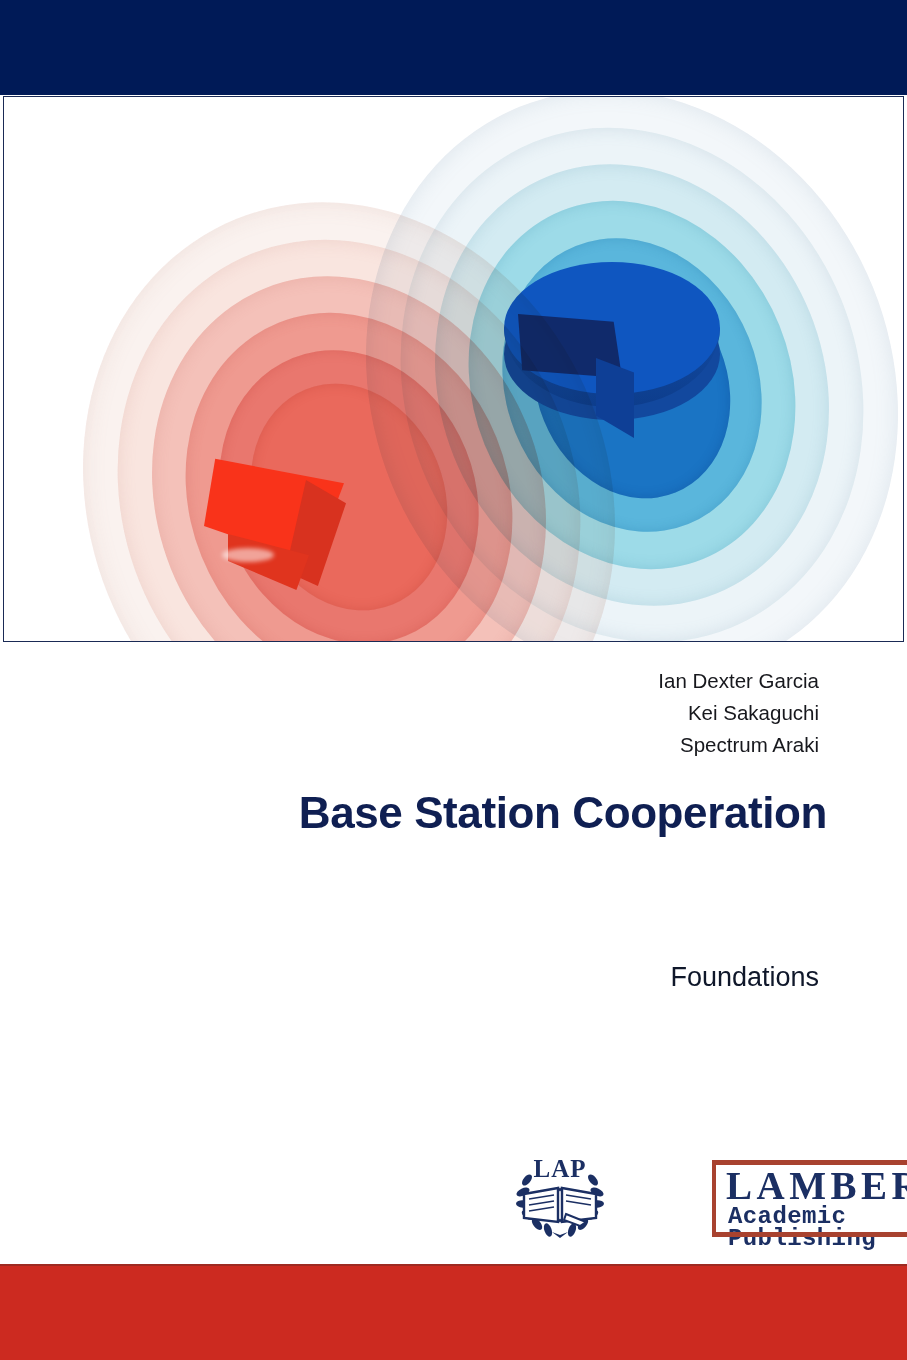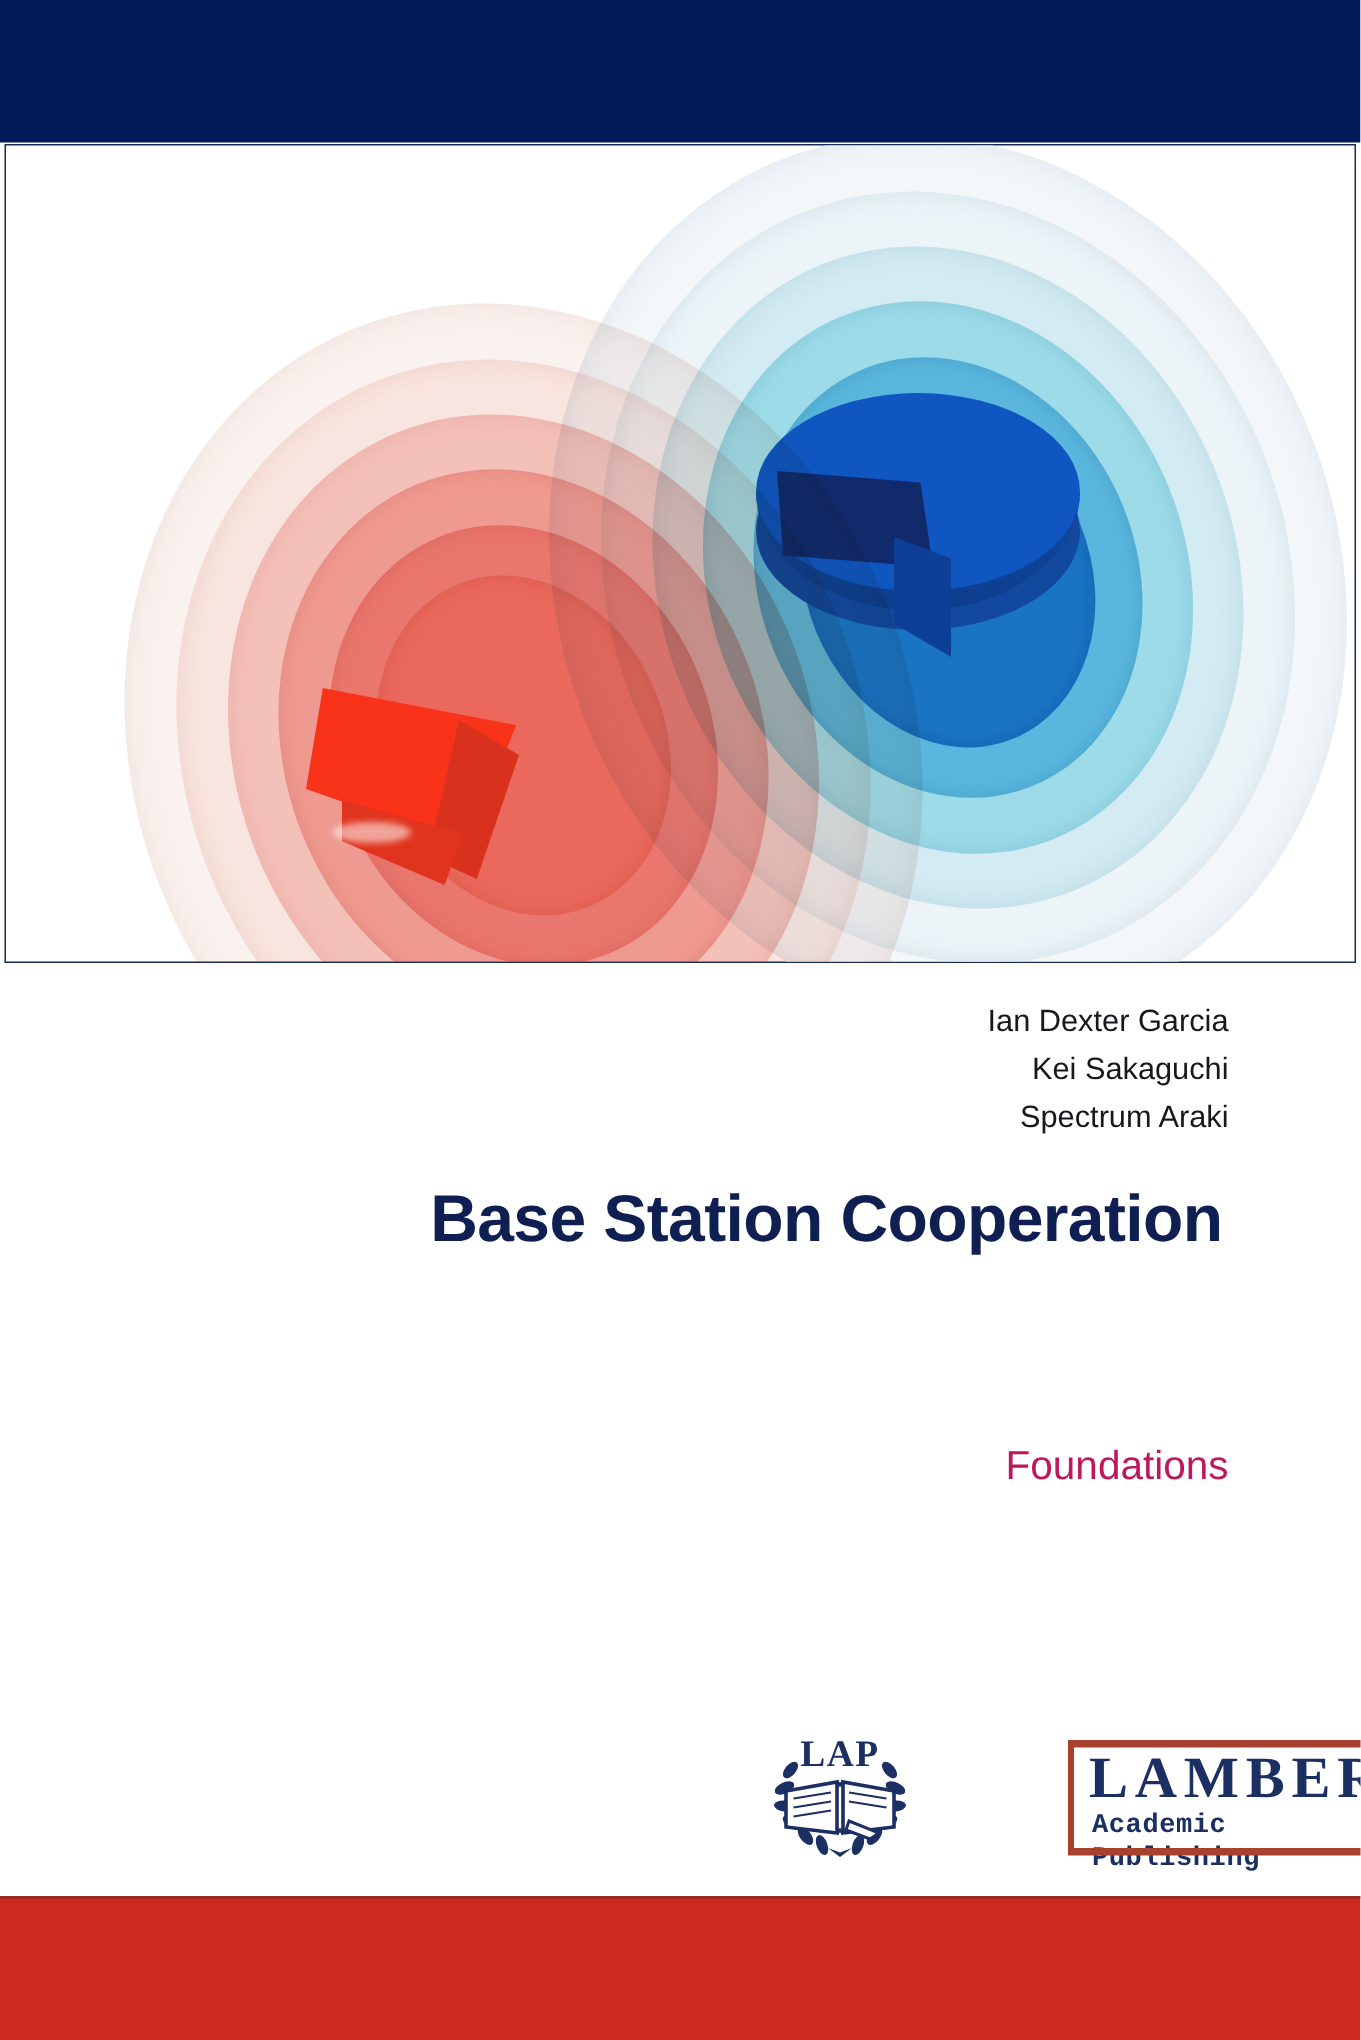--- a/index.html
+++ b/index.html
@@ -176,39 +176,39 @@
     color: #17181d;
     font-size: 20.5px;
     line-height: 32px;
     font-weight: 400;
   }
   .authors div { white-space: nowrap; }
 
   
   .title {
     position: absolute;
-    right: 92px;
+    right: 80px;
     top: 786px;
     width: 760px;
     text-align: right;
     color: #0f1f52;
     font-size: 44px;
     line-height: 53px;
     font-weight: 700;
     letter-spacing: -0.4px;
   }
   .title span { display: block; white-space: nowrap; }
 
   
   .subtitle {
     position: absolute;
     right: 88px;
     top: 962px;
     text-align: left;
-    color: #be185d;
+    color: #0f172a;
     font-size: 27px;
     font-weight: 400;
   }
 
   
   .logo {
     position: absolute;
     left: 514px;
     top: 1148px;
     width: 314px;
@@ -247,21 +247,21 @@
     font-size: 39px;
     line-height: 40px;
     letter-spacing: 4.5px;
     color: #1b2f63;
   }
   .logo-acad {
     position: absolute;
     left: 114px; top: 56px;
     font-family: "Liberation Mono", monospace;
     font-weight: 700;
-    font-size: 18px;
+    font-size: 24px;
     line-height: 22px;
     letter-spacing: 0.4px;
     color: #1b2f63;
   }
 </style>
 </head>
 <body>
 
 <div class="cover">
 

